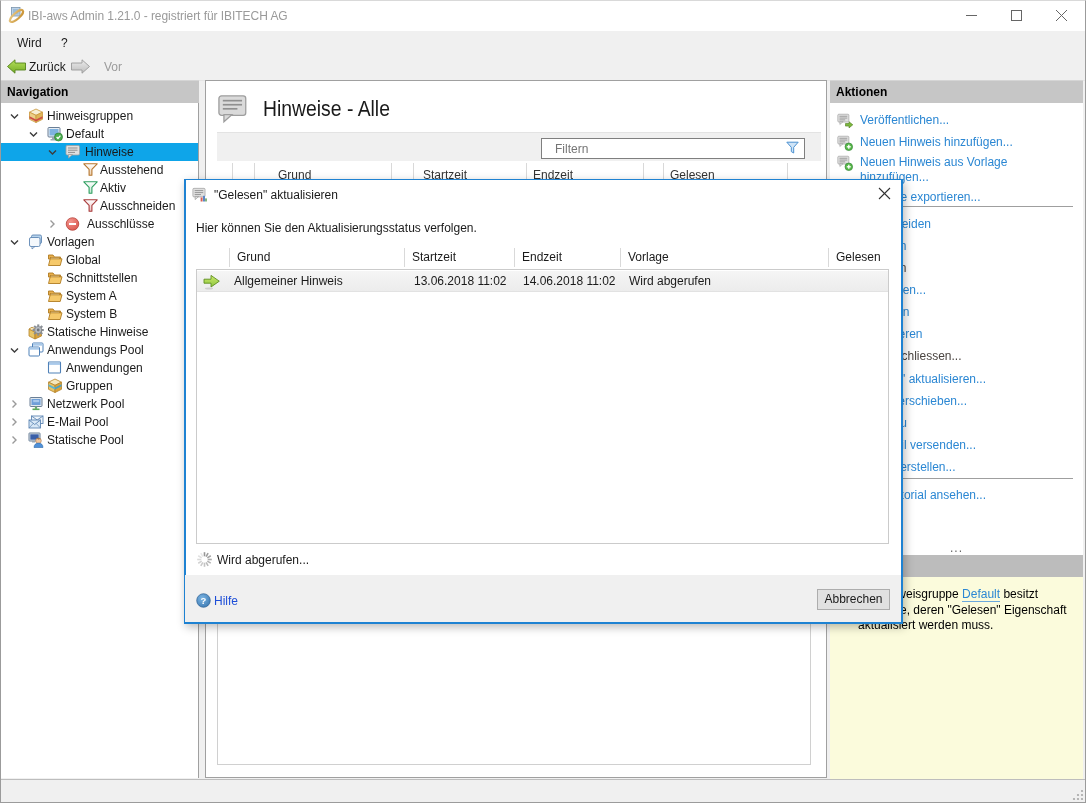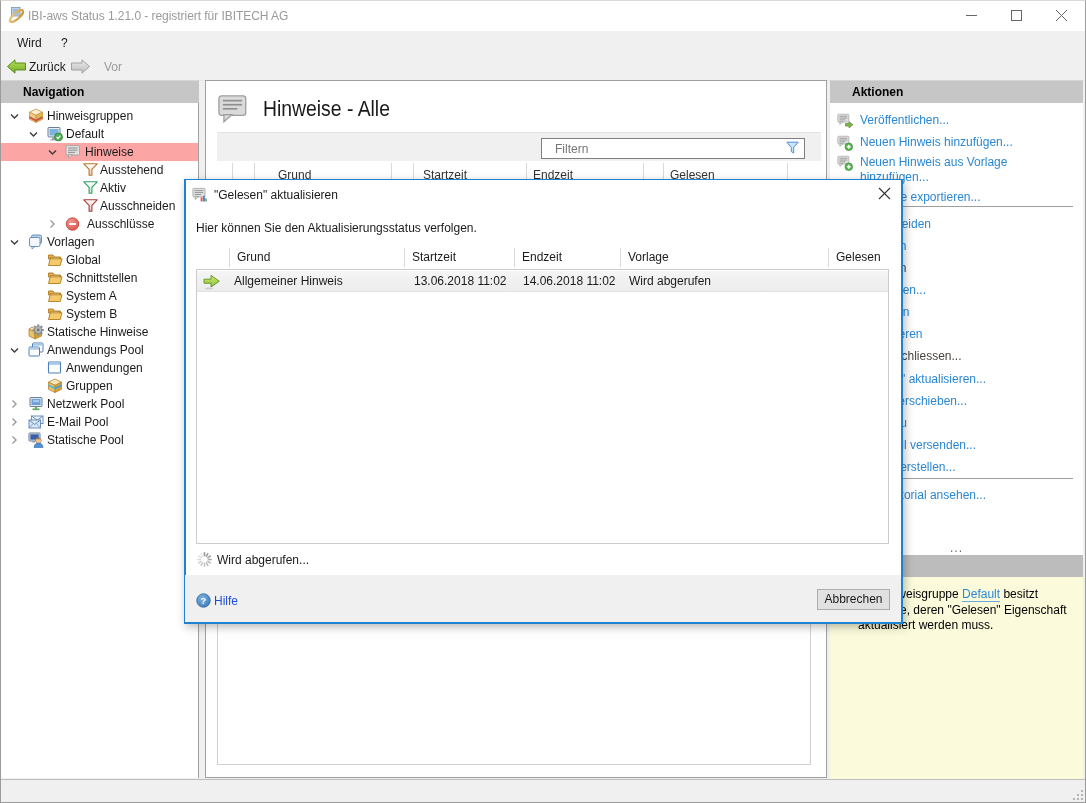--- a/index.html
+++ b/index.html
@@ -1,38 +1,38 @@
 <!DOCTYPE html>
 <html><head><meta charset="utf-8"><style>
 *{margin:0;padding:0;box-sizing:border-box}
 html,body{width:1086px;height:803px;font-family:"Liberation Sans",sans-serif;font-size:12px;color:#1a1a1a;background:#f0f0f0;overflow:hidden;position:relative}
 .a{position:absolute}
 .titlebar{left:1px;top:1px;width:1084px;height:30px;background:#fff}
 .title{left:28px;top:9px;font-size:12px;letter-spacing:-0.05px;color:#9a9a9a}
 .menubar{left:1px;top:31px;width:1084px;height:22px;background:#f0f0f0}
 .toolbar{left:1px;top:53px;width:1084px;height:28px;background:#f0f0f0}
-.hdr{height:23px;background:#c6c6c6;border-top:1px solid #d5d5d5;font-weight:bold;line-height:22px;padding-left:22px;color:#000}
+.hdr{height:23px;background:#c6c6c6;border-top:1px solid #d5d5d5;font-weight:bold;line-height:22px;padding-left:6px;color:#000}
 .navpanel{left:1px;top:80px;width:198px;height:698px;background:#fff;border-right:1px solid #a0a0a0}
 .mainpanel{left:205px;top:80px;width:622px;height:698px;background:#fff;border:1px solid #a0a0a0}
 .rightpanel{left:830px;top:80px;width:253px;height:698px;background:#fff}
 .trow{left:0;height:18px;width:198px;line-height:18px;white-space:nowrap}
 .trow .lbl{position:absolute;top:0}
-.sel{background:#fca5a5}
+.sel{background:#0ea5e9}
 .link{color:#2b87d3;font-size:12px;white-space:nowrap}
 .statusbar{left:1px;top:779px;width:1084px;height:23px;background:#f0f0f0;border-top:1px solid #bdbdbd}
 .dlg{left:184px;top:179px;width:719px;height:445px;background:#fff;border:2px solid #1e82d2;border-top-width:1px;box-shadow:2px 3px 9px rgba(0,0,0,.28)}
 .dt{font-size:12px}
 svg{position:absolute;overflow:visible}
 .winborder{left:0;top:0;width:1086px;height:803px;border:1px solid #9b9b9b;border-top-color:#d9d9d9;pointer-events:none;z-index:99}
 </style></head>
 <body>
 <div class="a winborder"></div>
 
 <div class="a titlebar"></div>
-<div class="a title">IBI-aws Status 1.21.0 - registriert für IBITECH AG</div>
+<div class="a title">IBI-aws Admin 1.21.0 - registriert für IBITECH AG</div>
 <svg class="a" style="left:8px;top:6px" width="18" height="19" id="appicon">
     <rect x="3.5" y="1.5" width="8.5" height="8.5" fill="#bcd3e8" stroke="#7a95ad" stroke-width="0.8"></rect>
     <rect x="5" y="3" width="5.5" height="5.5" fill="#9dbbd8"></rect>
     <ellipse cx="8.5" cy="10" rx="8.3" ry="3" fill="none" stroke="url(#apg)" stroke-width="2.2" transform="rotate(-42 8.5 10)"></ellipse>
     <defs>
       <linearGradient id="apg" x1="0" y1="0" x2="1" y2="1">
         <stop offset="0" stop-color="#e8c884"></stop>
         <stop offset="1" stop-color="#c89030"></stop>
       </linearGradient>
     </defs>

